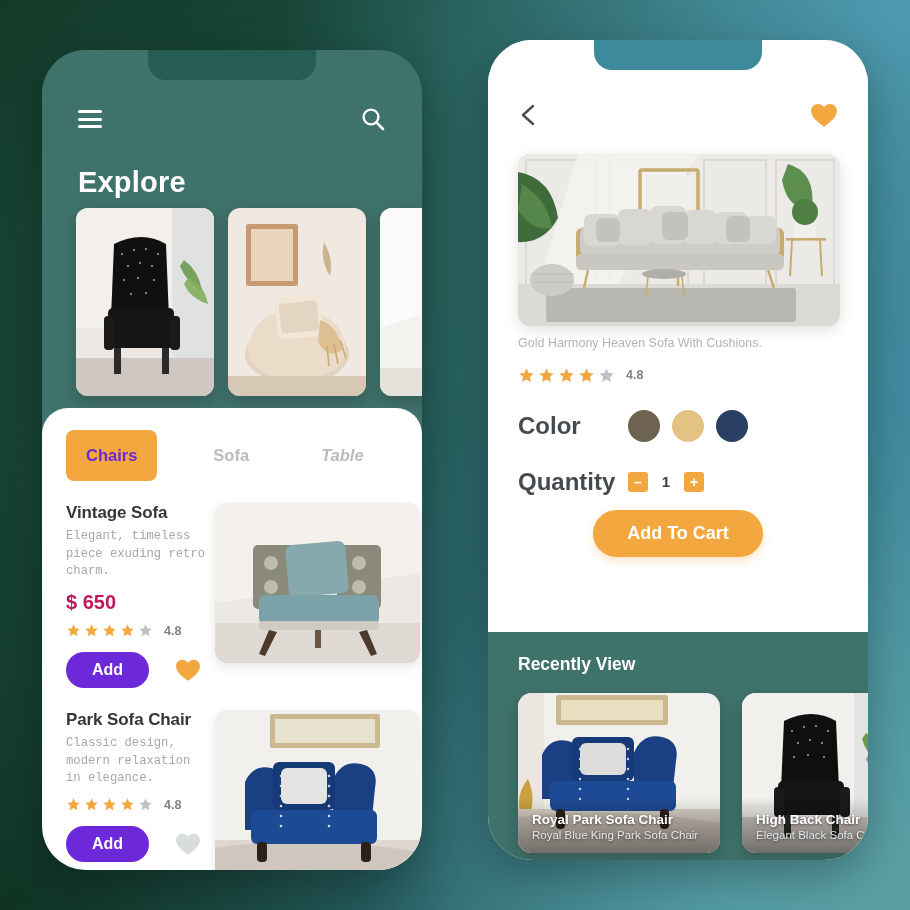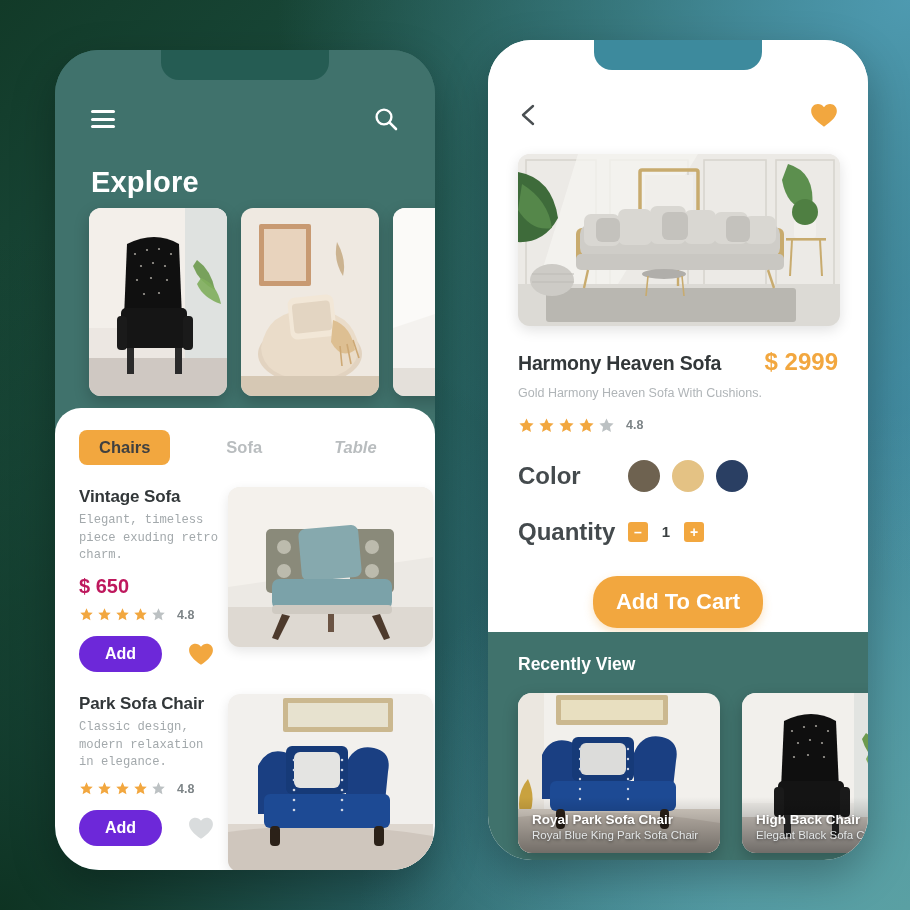--- a/index.html
+++ b/index.html
@@ -23,21 +23,21 @@
   }
 
   
   .phone {
     position: absolute;
     width: 380px; height: 820px;
     border-radius: 44px;
     overflow: hidden;
     box-shadow: 0 16px 44px rgba(0,0,0,0.28);
   }
-  #phone-left  { left: 42px;  top: 50px; background: #40726c; margin-left: 13px; }
+  #phone-left  { left: 42px;  top: 50px; background: #40726c; }
   #phone-right { left: 488px; top: 40px; background: #ffffff; }
 
   .notch {
     position: absolute;
     left: 50%; top: 0;
     transform: translateX(-50%);
     width: 168px; height: 30px;
     border-bottom-left-radius: 18px;
     border-bottom-right-radius: 18px;
     z-index: 6;
@@ -91,22 +91,22 @@
     border-top-right-radius: 26px;
     padding: 22px 0 0 0;
     overflow: hidden;
   }
   .tabs { display: flex; align-items: center; padding: 0 24px; gap: 22px; }
   .tab {
     font-size: 16.5px; font-weight: 700; color: #b9bdbf;
     padding: 8px 4px; cursor: pointer; white-space: nowrap;
   }
   .tab.active {
-    background: #f2a73f; color: #404040;
-    border-radius: 8px; padding: 8px 20px;
+    background: #f2a73f; color: #6d28d9;
+    border-radius: 8px; padding: 16px 20px;
   }
   .tab.t-sofa  { margin-left: 30px; }
   .tab.t-table { margin-left: 42px; font-style: italic; }
 
   .prod-card {
     display: flex; align-items: flex-start;
     padding: 22px 0 0 24px;
     gap: 4px;
   }
   .prod-info { width: 145px; flex: 0 0 auto; }
@@ -165,25 +165,25 @@
   .qty { display: flex; align-items: center; gap: 13px; }
   .qbtn {
     width: 20px; height: 20px; background: #f2a73f; border: none;
     border-radius: 3px; color: #fff; font-size: 14px; font-weight: 700;
     line-height: 1; cursor: pointer; display: flex; align-items: center; justify-content: center;
     font-family: "Liberation Sans", sans-serif;
   }
   .qval { font-size: 15px; font-weight: 600; color: #3b4042; min-width: 10px; text-align: center; }
 
   .btn-cart {
-    display: block; margin: 30px auto 0 auto;
+    display: block; margin: 14px auto 0 auto;
     background: #f2a73f; color: #ffffff;
     border: none; border-radius: 24px;
     padding: 13px 0; width: 170px;
-    font-size: 22px; font-weight: 700; cursor: pointer;
+    font-size: 18px; font-weight: 700; cursor: pointer;
     font-family: "Liberation Sans", sans-serif;
     box-shadow: 0 4px 10px rgba(242,167,63,0.30);
   }
 
   .rp-bottom {
     position: absolute; left: 0; right: 0; top: 592px; bottom: 0;
     background: #40726c;
     padding: 22px 30px 0 30px;
   }
   .recent-title { color: #ffffff; font-size: 17.5px; font-weight: 700; }
@@ -495,24 +495,20 @@
               <line x1="14" y1="128" x2="56" y2="128"></line>
             </g>
           <ellipse cx="146" cy="120" rx="22" ry="5" fill="#b0aeaa"></ellipse>
           <g stroke="#c8ab6e" stroke-width="1.6">
               <line x1="130" y1="122" x2="128" y2="142"></line>
               <line x1="164" y1="122" x2="166" y2="142"></line>
             </g>
         </svg>
       </div>
 
-      <div class="detail-head">
-        <div class="detail-name">Harmony Heaven Sofa</div>
-        <div class="detail-price">$ 2999</div>
-      </div>
       <div class="detail-desc">Gold Harmony Heaven Sofa With Cushions.</div>
 
       <div class="rating" style="margin-top:14px;">
         <svg class="star" viewBox="0 0 24 24" style="width:17px;height:17px;">
             <path fill="#f2a73f" d="M12 2l3 6.6 7 .7-5.2 4.8 1.5 7L12 17.6 5.7 21l1.5-7L2 9.3l7-.7z"></path>
           </svg>
         <svg class="star" viewBox="0 0 24 24" style="width:17px;height:17px;">
             <path fill="#f2a73f" d="M12 2l3 6.6 7 .7-5.2 4.8 1.5 7L12 17.6 5.7 21l1.5-7L2 9.3l7-.7z"></path>
           </svg>
         <svg class="star" viewBox="0 0 24 24" style="width:17px;height:17px;">

